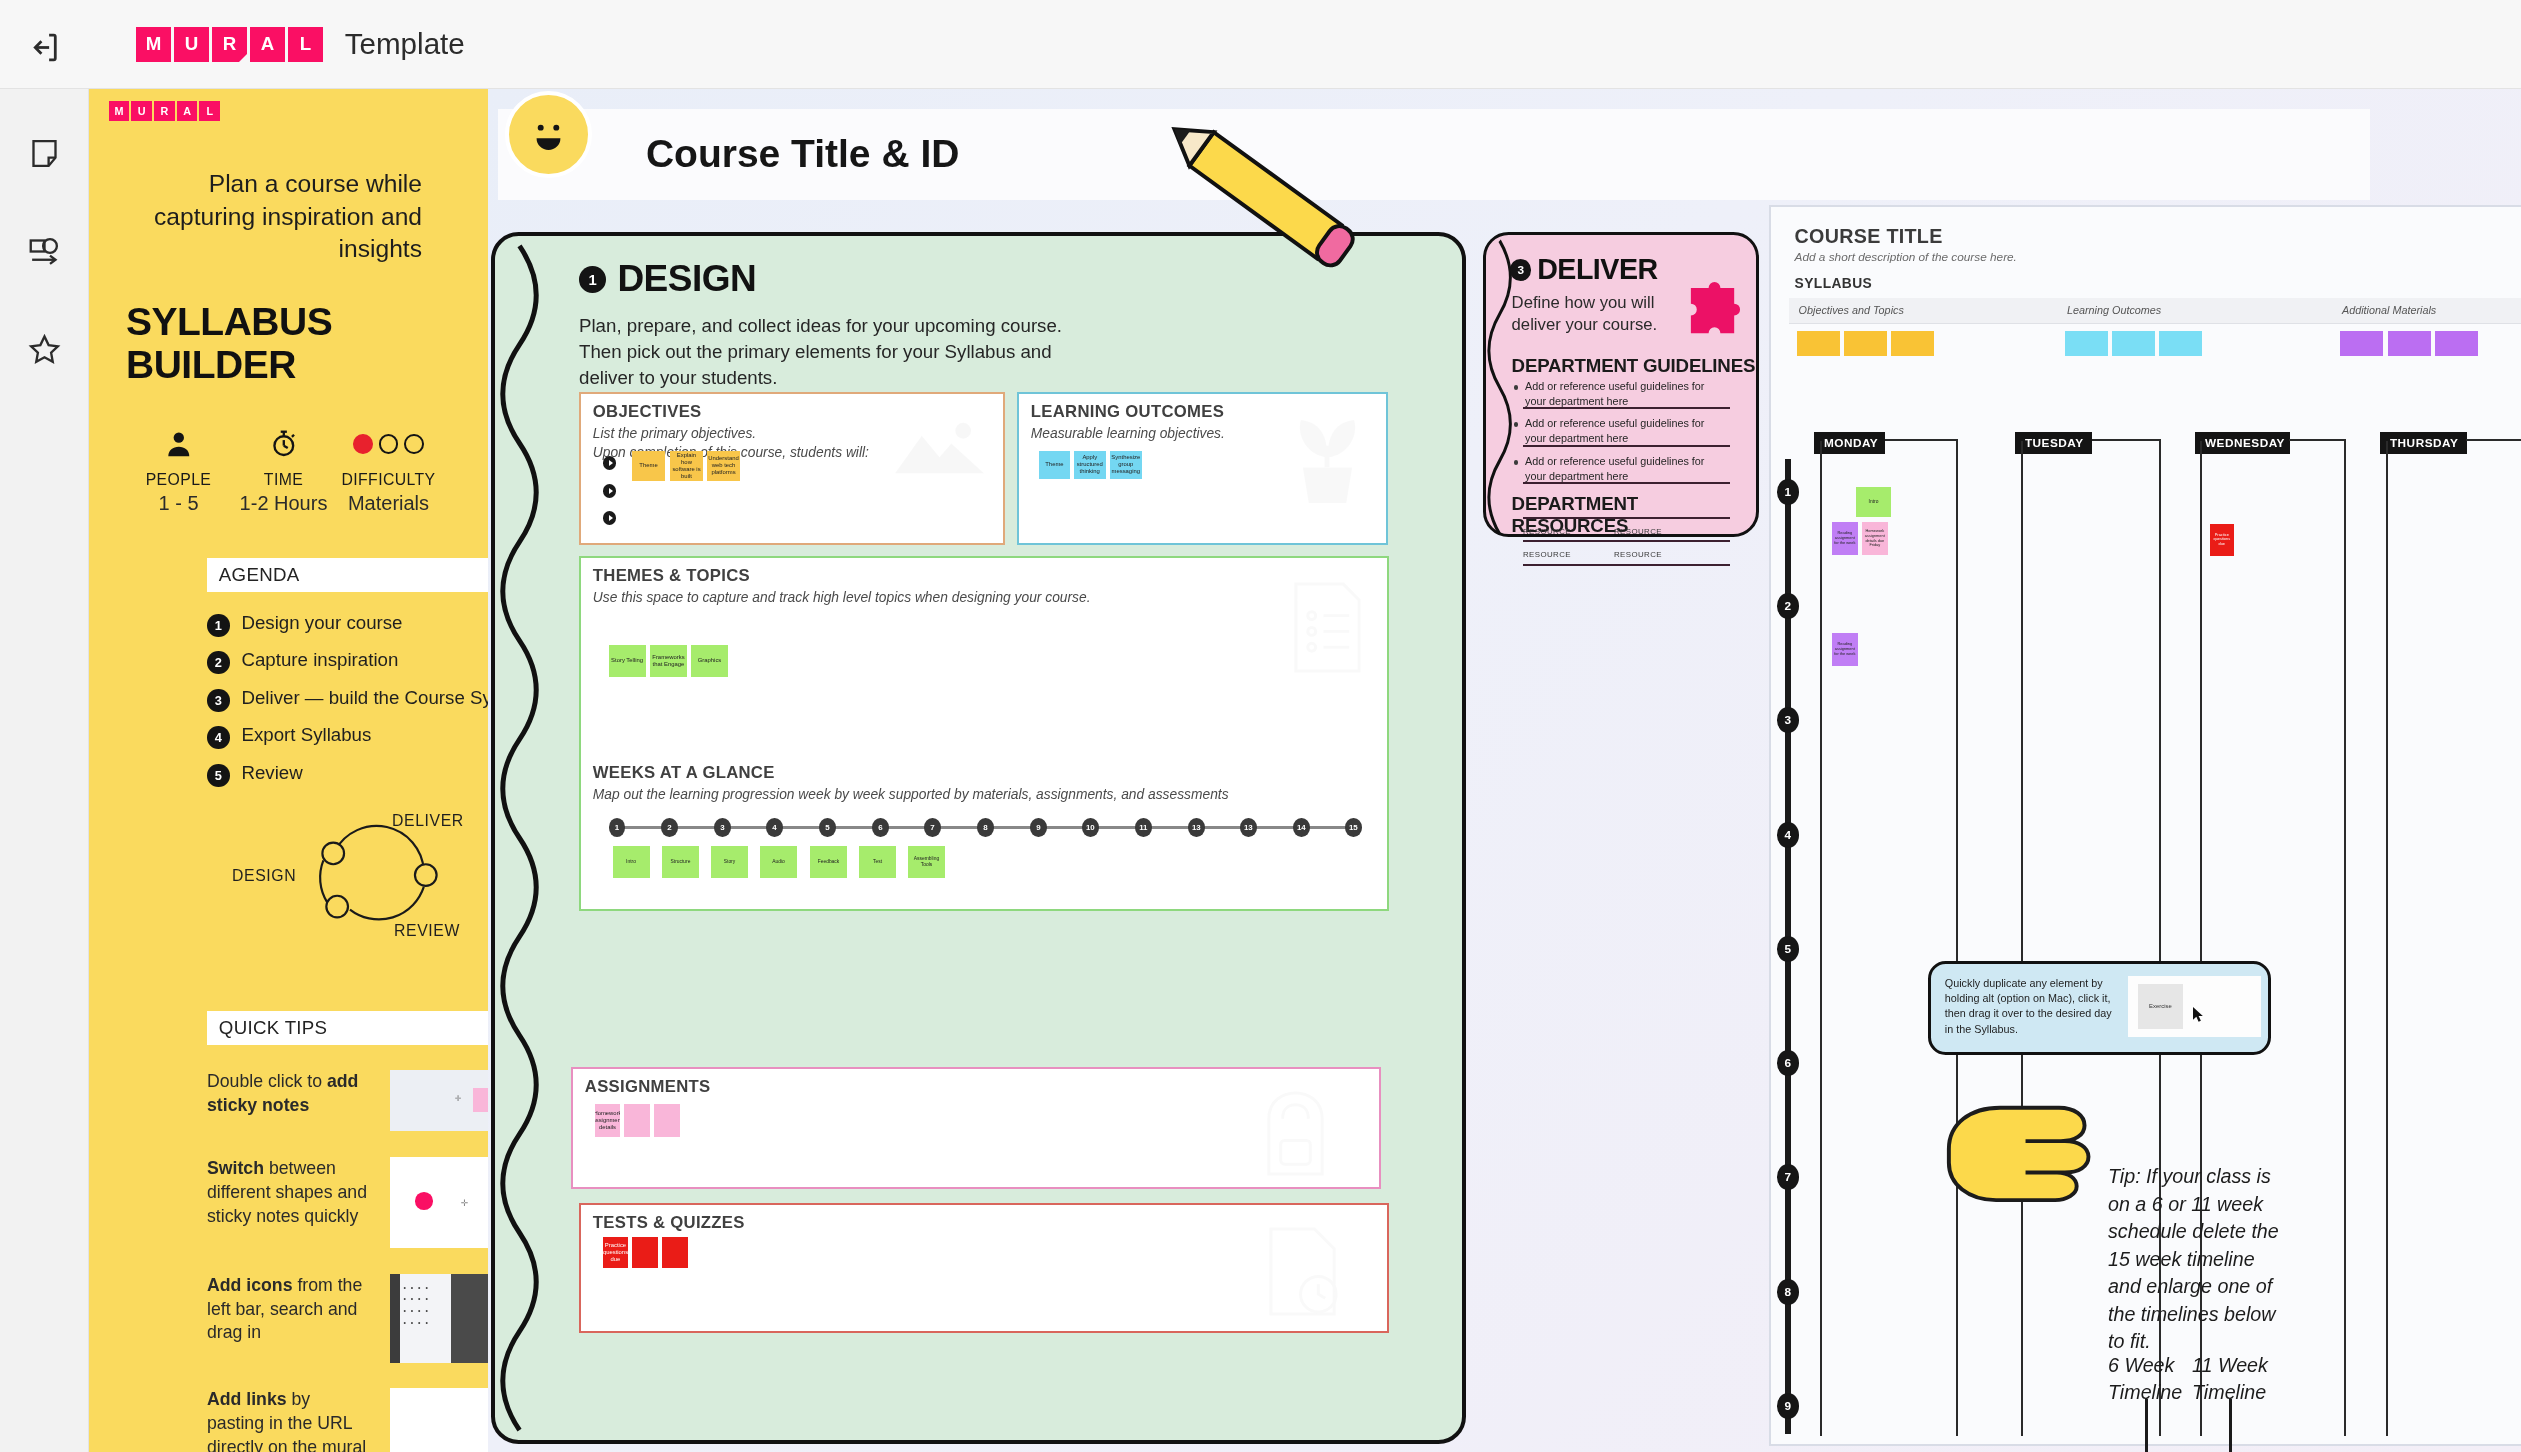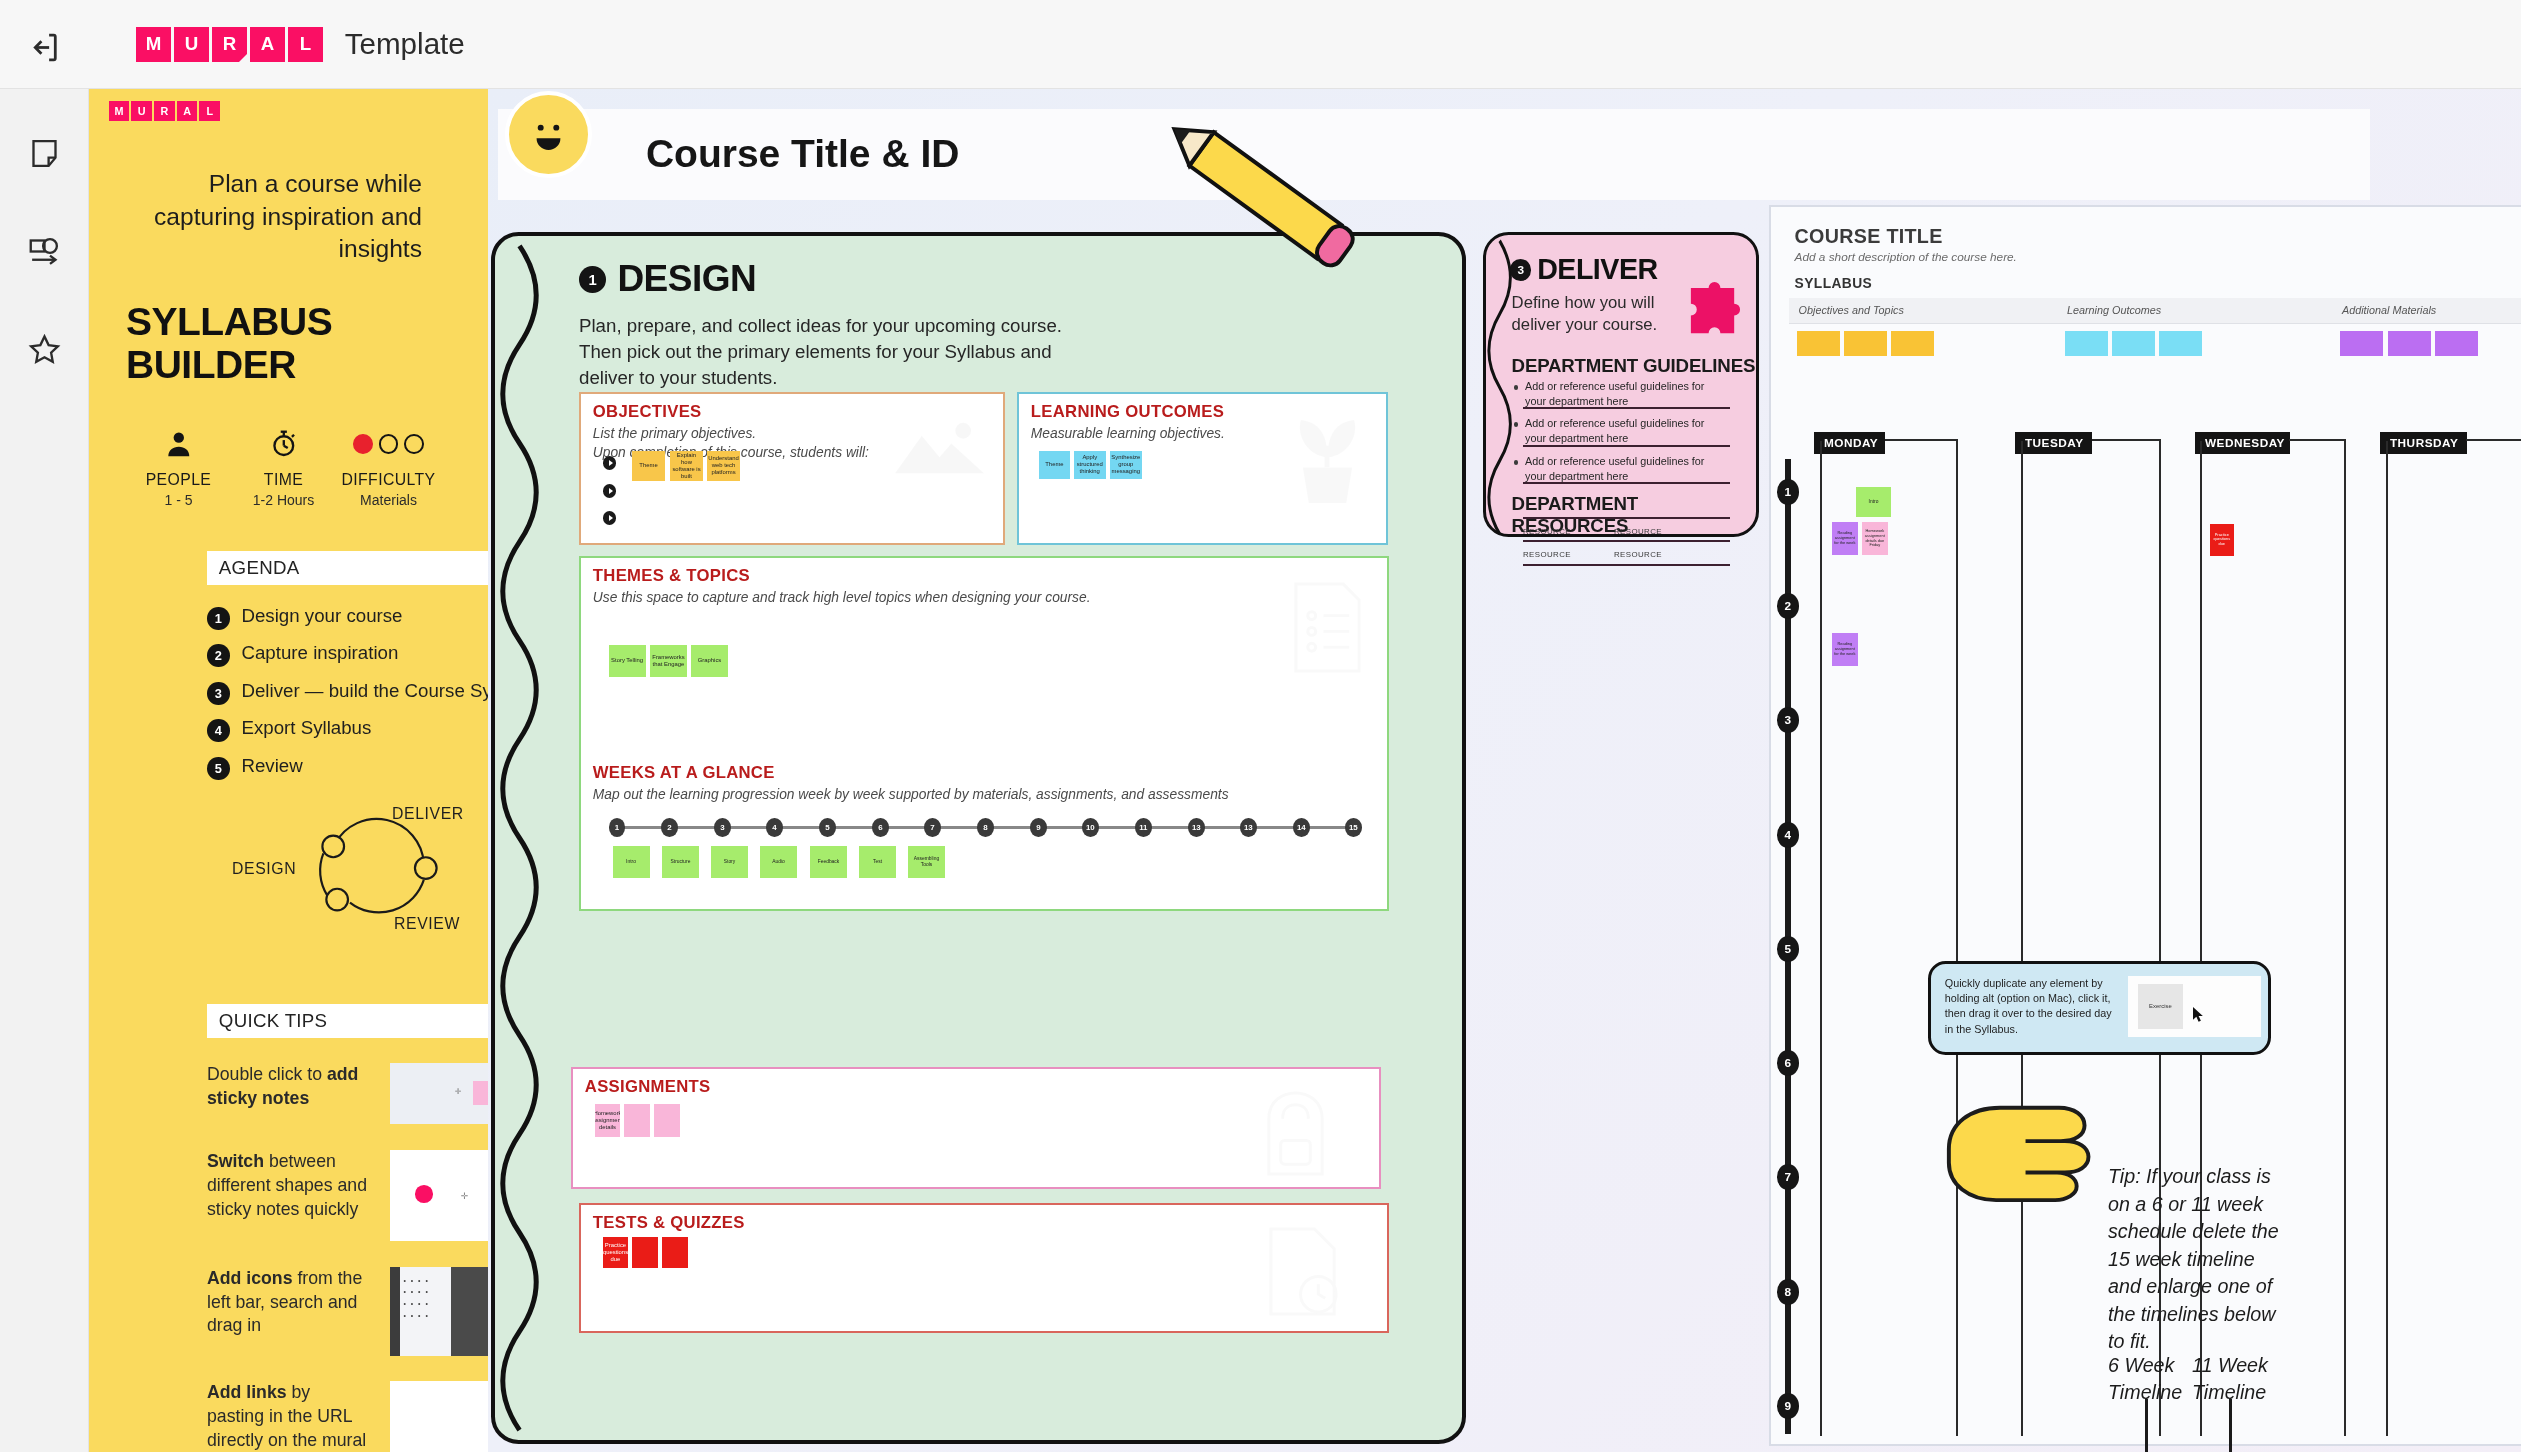--- a/index.html
+++ b/index.html
@@ -70,21 +70,21 @@
     font-weight: bold; color: #111; letter-spacing: -0.5px;
   }
 
   .stats { display: flex; margin: 37px 0 0 37px; width: 315px; gap: 0; }
   .stat { flex: 1; display: flex; flex-direction: column; align-items: center; }
   .stat-icon { height: 41px; display: flex; align-items: center; }
   .stat-label {
     font-size: 15.8px; font-weight: normal; color: #1a1a1a;
     letter-spacing: 0.4px; margin-top: 5.9px;
   }
-  .stat-value { font-size: 14px; color: #2b2b2b; margin-top: 3.9px; }
+  .stat-value { font-size: 20px; color: #2b2b2b; margin-top: 3.9px; }
   .dots { display: flex; gap: 5.9px; align-items: center; }
   .dot { width: 19.7px; height: 19.7px; border-radius: 50%; border: 2.5px solid #141414; }
   .dot.filled { background: #e8212d; border-color: #e8212d; }
 
   .sec-head {
     margin: 43px 0 0 118px; width: 340px; background: #fff;
     font-size: 18.7px; color: #232323; padding: 5.9px 11.8px; letter-spacing: 0.3px;
   }
   .sec-head.tips { margin-top: 47px; }
   .agenda { margin: 19.7px 0 0 118px; width: 335px; }
@@ -155,21 +155,21 @@
     position: absolute; top: 77px; left: 84px; width: 522px;
     font-size: 18.7px; line-height: 1.38; color: #262626;
   }
 
   .card {
     position: absolute; background: #fff; border: 2px solid #ccc;
     overflow: hidden;
   }
   .card-title {
     position: absolute; top: 7.9px; left: 11.8px;
-    font-size: 16.7px; font-weight: bold; color: #b91c1c; letter-spacing: 0.3px;
+    font-size: 16.7px; font-weight: bold; color: #404040; letter-spacing: 0.3px;
   }
   .card-sub {
     position: absolute; left: 11.8px; font-size: 13.8px; font-style: italic;
     color: #4a4a4a; line-height: 1.4;
   }
   .watermark {
     position: absolute; opacity: 0.33; pointer-events: none;
   }
 
   .sticky { position: absolute; display: flex; align-items: center;

